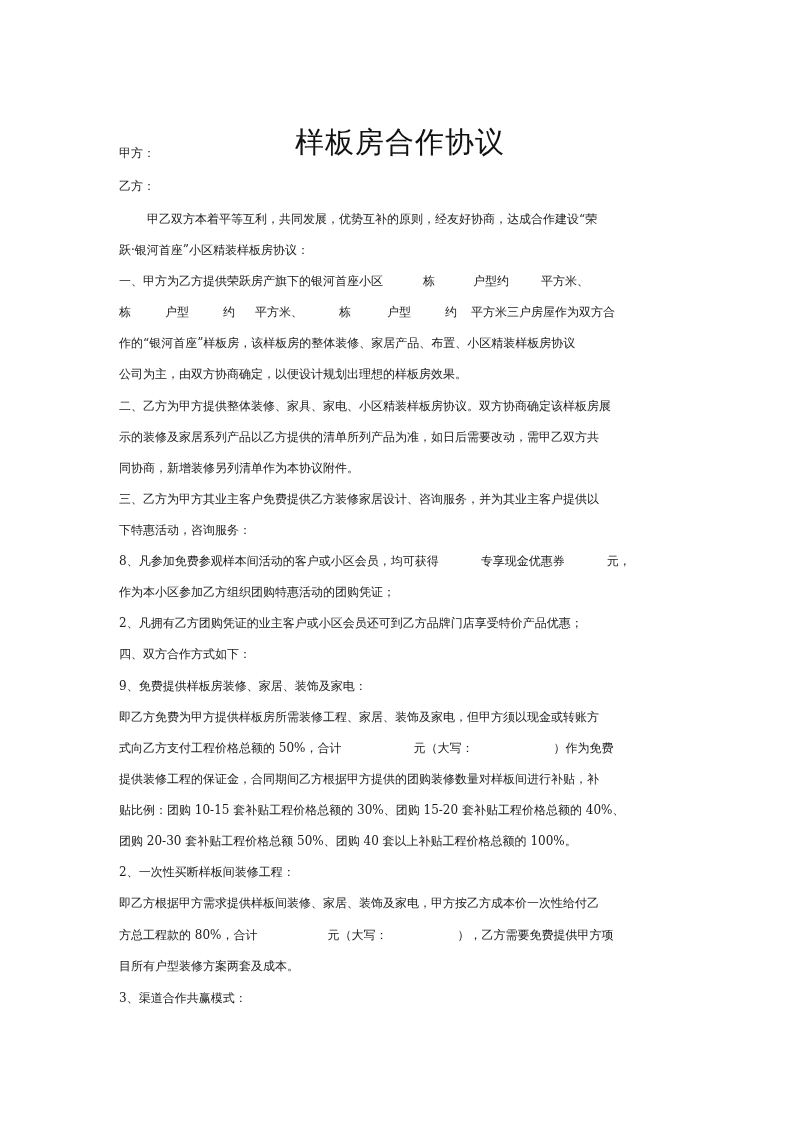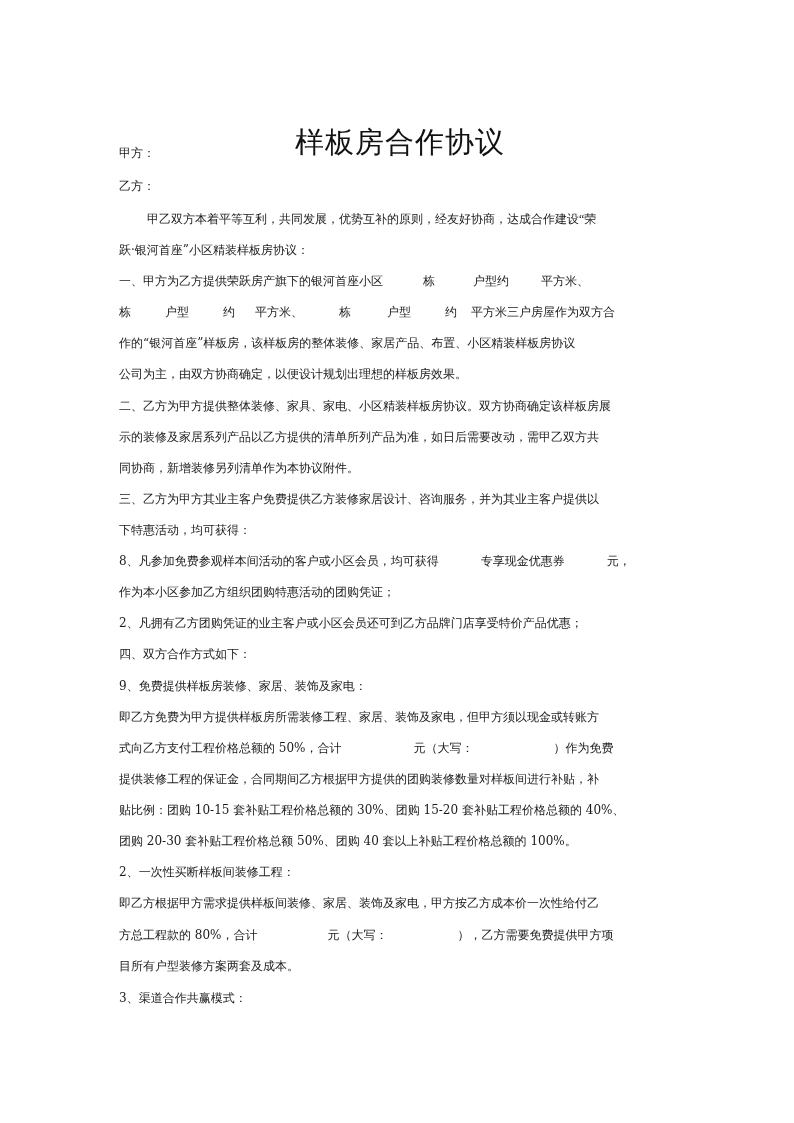--- a/index.html
+++ b/index.html
@@ -3,21 +3,21 @@
 <meta charset="utf-8">
 <style>
   html, body { margin: 0; padding: 0; background: #ffffff; }
   body { width: 794px; height: 1123px; position: relative; overflow: hidden;
          font-family: "DejaVu Serif", "Liberation Serif", serif; color: #1a1a1a; }
   .page { position: absolute; left: 119px; top: 0; width: 562px; }
   .title { position: absolute; left: 0; width: 562px; top: 98px; text-align: center;
            font-size: 29px; line-height: 40px; color: #111; letter-spacing: 1px; margin-top: 24px; }
   .line { position: absolute; left: 0; width: 562px; font-size: 12px; line-height: 20px;
           white-space: nowrap; }
-  .indent { padding-left: 28px; box-sizing: border-box; font-family: Liberation Serif, serif; }
+  .indent { padding-left: 28px; box-sizing: border-box; }
   .gap { display: inline-block; }
 </style>
 </head>
 <body>
 
 <div class="page">
   <div class="title">样板房合作协议</div>
 
   <div class="line" style="top:143px">甲方：</div>
   <div class="line" style="top:176px">乙方：</div>
@@ -32,21 +32,21 @@
     <span>栋</span><span class="gap" style="width:34px"></span><span>户型</span><span class="gap" style="width:34px"></span><span>约</span><span class="gap" style="width:20px"></span><span>平方米、</span><span class="gap" style="width:36px"></span><span>栋</span><span class="gap" style="width:36px"></span><span>户型</span><span class="gap" style="width:34px"></span><span>约</span><span class="gap" style="width:14px"></span><span>平方米三户房屋作为双方合</span>
   </div>
   <div class="line" style="top:333px">作的“银河首座”样板房，该样板房的整体装修、家居产品、布置、小区精装样板房协议</div>
   <div class="line" style="top:364px">公司为主，由双方协商确定，以便设计规划出理想的样板房效果。</div>
 
   <div class="line" style="top:396px">二、乙方为甲方提供整体装修、家具、家电、小区精装样板房协议。双方协商确定该样板房展</div>
   <div class="line" style="top:427px">示的装修及家居系列产品以乙方提供的清单所列产品为准，如日后需要改动，需甲乙双方共</div>
   <div class="line" style="top:458px">同协商，新增装修另列清单作为本协议附件。</div>
 
   <div class="line" style="top:489px">三、乙方为甲方其业主客户免费提供乙方装修家居设计、咨询服务，并为其业主客户提供以</div>
-  <div class="line" style="top:520px">下特惠活动，均可获得：</div>
+  <div class="line" style="top:520px">下特惠活动，咨询服务：</div>
 
   <div class="line" style="top:551px">
     <span>8、凡参加免费参观样本间活动的客户或小区会员，均可获得</span><span class="gap" style="width:42px"></span><span>专享现金优惠券</span><span class="gap" style="width:42px"></span><span>元，</span>
   </div>
   <div class="line" style="top:582px">作为本小区参加乙方组织团购特惠活动的团购凭证；</div>
   <div class="line" style="top:613px">2、凡拥有乙方团购凭证的业主客户或小区会员还可到乙方品牌门店享受特价产品优惠；</div>
   <div class="line" style="top:644px">四、双方合作方式如下：</div>
 
   <div class="line" style="top:676px">9、免费提供样板房装修、家居、装饰及家电：</div>
   <div class="line" style="top:707px">即乙方免费为甲方提供样板房所需装修工程、家居、装饰及家电，但甲方须以现金或转账方</div>

